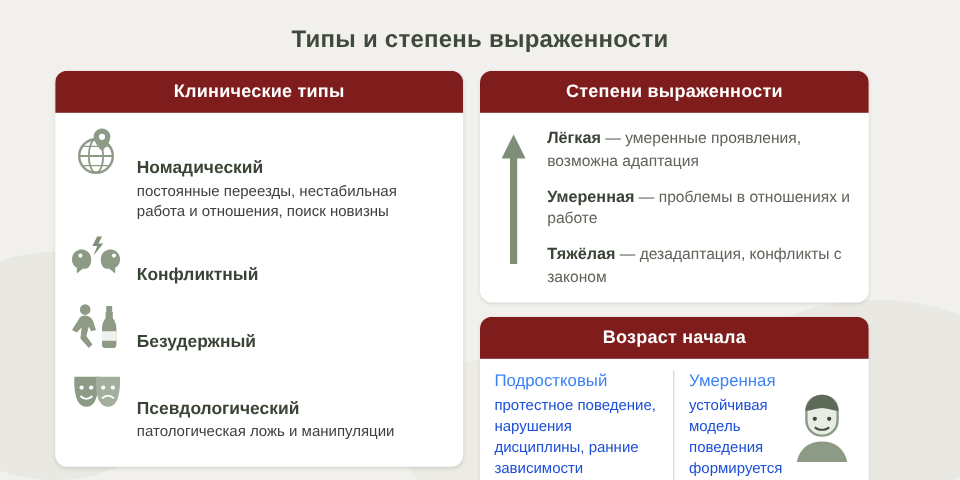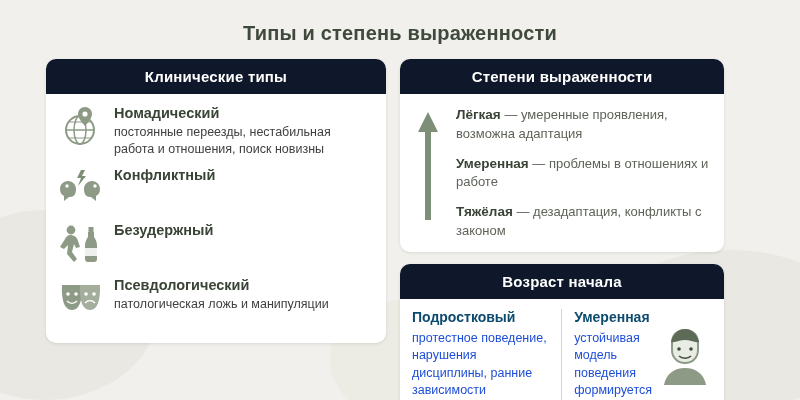--- a/index.html
+++ b/index.html
@@ -50,21 +50,21 @@
 
   .card {
     background: #ffffff;
     border-radius: 10px;
     box-shadow: 0 1px 3px rgba(90,100,85,.16);
     overflow: hidden;
   }
   .card + .card { margin-top: 12px; }
 
   .card-header {
-    background: #0f172a;
+    background: #7f1d1d;
     color: #ffffff;
     text-align: center;
     font-size: 15px;
     font-weight: bold;
     padding: 9px 6px;
     letter-spacing: .2px;
   }
   .card-body { padding: 10px 14px 12px 12px; }
 
   
@@ -82,20 +82,21 @@
     align-items: center;
     justify-content: center;
   }
   .type-text { padding-top: 1px; }
   .type-name {
     font-size: 14.5px;
     font-weight: bold;
     color: #3a4436;
     line-height: 1.15;
     margin-bottom: 2px;
+    margin-top: 27px;
   }
   .type-desc {
     font-size: 12.5px;
     color: #404040;
     line-height: 1.35;
   }
 
   
   .sev-body {
     display: flex;
@@ -121,22 +122,22 @@
     display: flex;
     padding: 10px 0 0 0;
   }
   .age-col {
     flex: 1;
     padding: 0 12px;
   }
   .age-col.divider { border-left: 1px solid #d4d6cd; }
   .age-name {
     font-size: 14px;
-    font-weight: bold;
-    color: #0c4a6e;
+    font-weight: normal;
+    color: #3b82f6;
     margin-bottom: 5px;
   }
   .age-desc {
     font-size: 12.5px;
     color: #1d4ed8;
     line-height: 1.4;
   }
   .age-col-inner { display: flex; gap: 6px; align-items: flex-start; }
   .age-figure { flex: none; width: 54px; padding-top: 16px; }
 </style>

